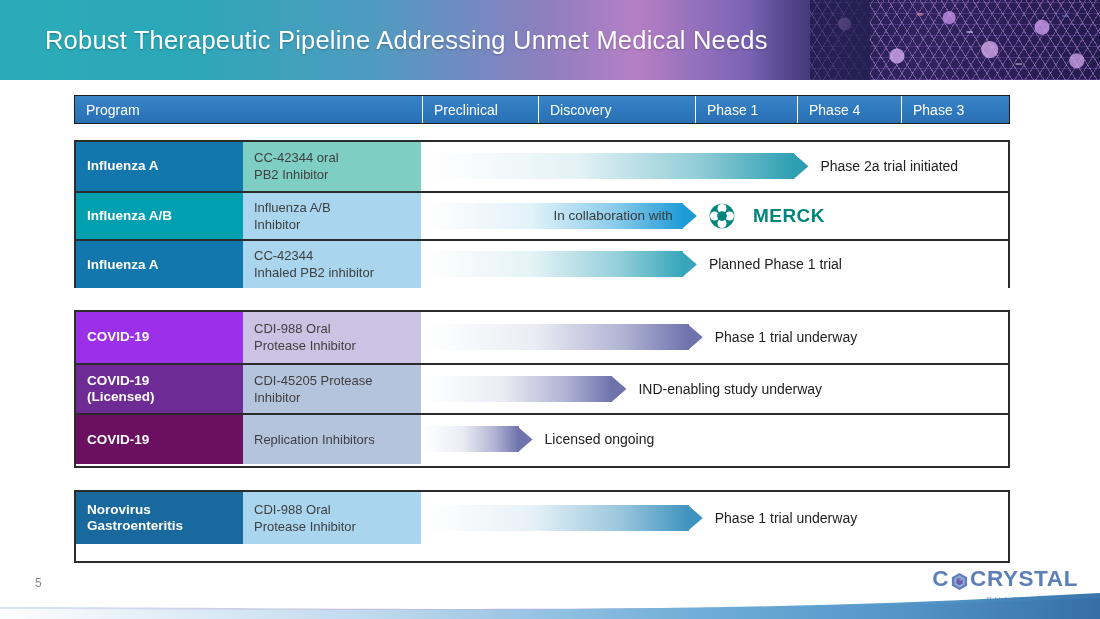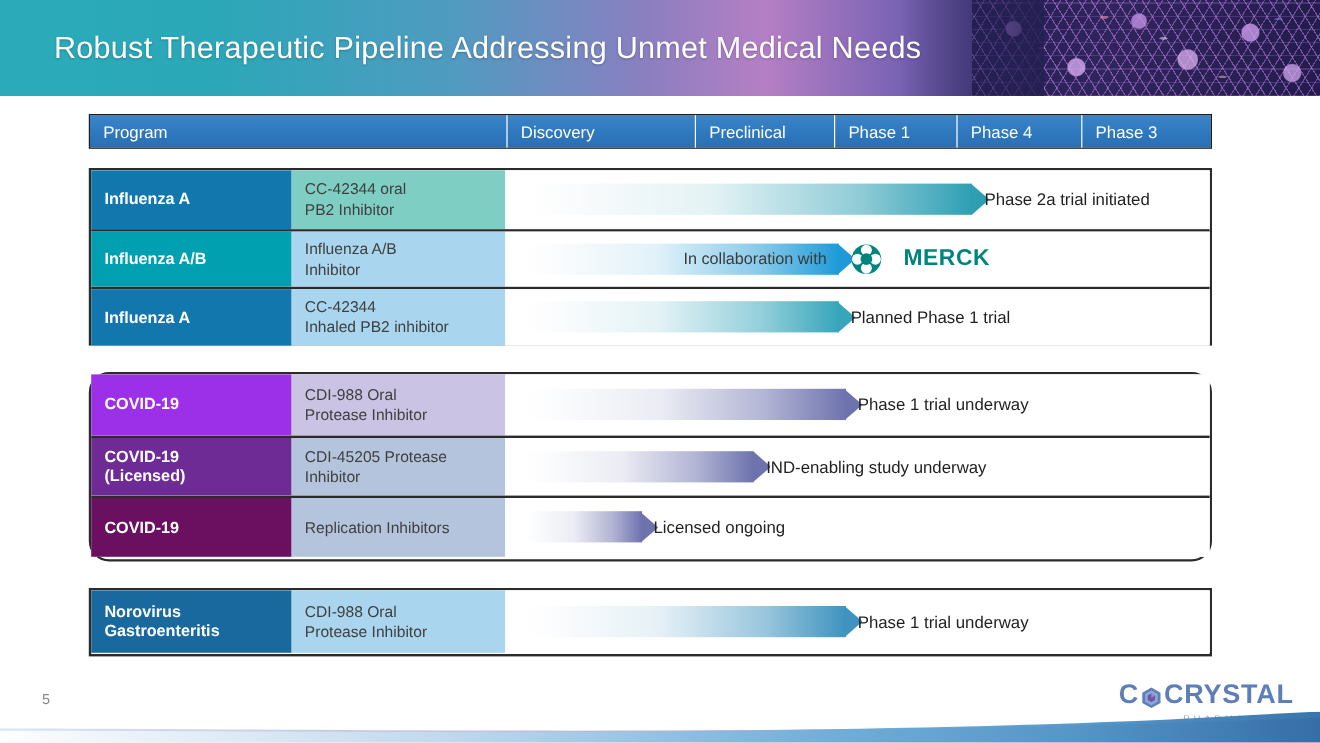--- a/index.html
+++ b/index.html
@@ -61,43 +61,43 @@
     position:relative;color:#ffffff;font-size:14px;display:flex;align-items:center;
     padding-left:11px;box-sizing:border-box;height:100%;
   }
   .hdr .hcell + .hcell{border-left:1.5px solid #ffffff;}
 
   .group{
     position:absolute;left:74px;width:936px;
     border:2.5px solid #2b2b2b;box-sizing:border-box;background:#ffffff;
   }
   .g1{top:140px;height:148px;}
-  .g2{top:310px;height:158px;border-radius:17px;}
-  .g3{top:490px;height:57px;}
+  .g2{top:310px;height:158px;}
+  .g3{top:490px;height:73px;}
 
   .row{display:flex;width:100%;box-sizing:border-box;position:relative;background:#fff;}
   .row + .row{border-top:2px solid #2b2b2b;}
   .g1 .row{height:48.6px;}
   .g2 .row{height:50.6px;}
   .g3 .row{height:52px;}
 
   .prog{
     width:167px;flex:0 0 167px;color:#ffffff;font-size:13.5px;font-weight:bold;
     display:flex;align-items:center;padding-left:11px;box-sizing:border-box;
     line-height:1.18;
   }
   .drug{
     width:178px;flex:0 0 178px;color:#3f3f3f;font-size:13px;
     display:flex;align-items:center;padding-left:11px;box-sizing:border-box;
     line-height:1.32;
   }
   .track{flex:1 1 auto;position:relative;background:#ffffff;overflow:hidden;}
 
   .arrow{
-    position:absolute;left:16px;top:50%;transform:translateY(-50%);
+    position:absolute;left:0;top:50%;transform:translateY(-50%);
     height:26px;display:flex;align-items:center;justify-content:flex-end;
   }
   .arrow .body{
     position:absolute;left:0;top:0;bottom:0;right:14px;
   }
   .arrow .head{
     position:absolute;right:0;top:0;width:15px;height:100%;
   }
   .arrow-label-in{
     position:relative;z-index:3;color:#3a3a3a;font-size:13.5px;
@@ -131,22 +131,22 @@
 <div class="banner">
   <div class="banner-mol"></div>
   <div class="banner-fadeL"></div>
   <div class="banner-title">Robust Therapeutic Pipeline Addressing Unmet Medical Needs</div>
 </div>
 
 <div class="sheet"></div>
 
 <div class="hdr">
   <div class="hcell" style="width:347px;flex:0 0 347px;">Program</div>
+  <div class="hcell" style="width:116px;flex:0 0 116px;">Preclinical</div>
   <div class="hcell" style="width:157px;flex:0 0 157px;">Discovery</div>
-  <div class="hcell" style="width:116px;flex:0 0 116px;">Preclinical</div>
   <div class="hcell" style="width:102px;flex:0 0 102px;">Phase 1</div>
   <div class="hcell" style="width:104px;flex:0 0 104px;">Phase 4</div>
   <div class="hcell" style="flex:1 1 auto;">Phase 3</div>
 </div>
 
 <div class="group g1" id="group-0">
     <div class="row">
       <div class="prog" style="background: rgb(17, 119, 173);">Influenza A</div>
       <div class="drug" style="background: rgb(127, 206, 196);">CC-42344 oral<br>PB2 Inhibitor</div>
       <div class="track">

